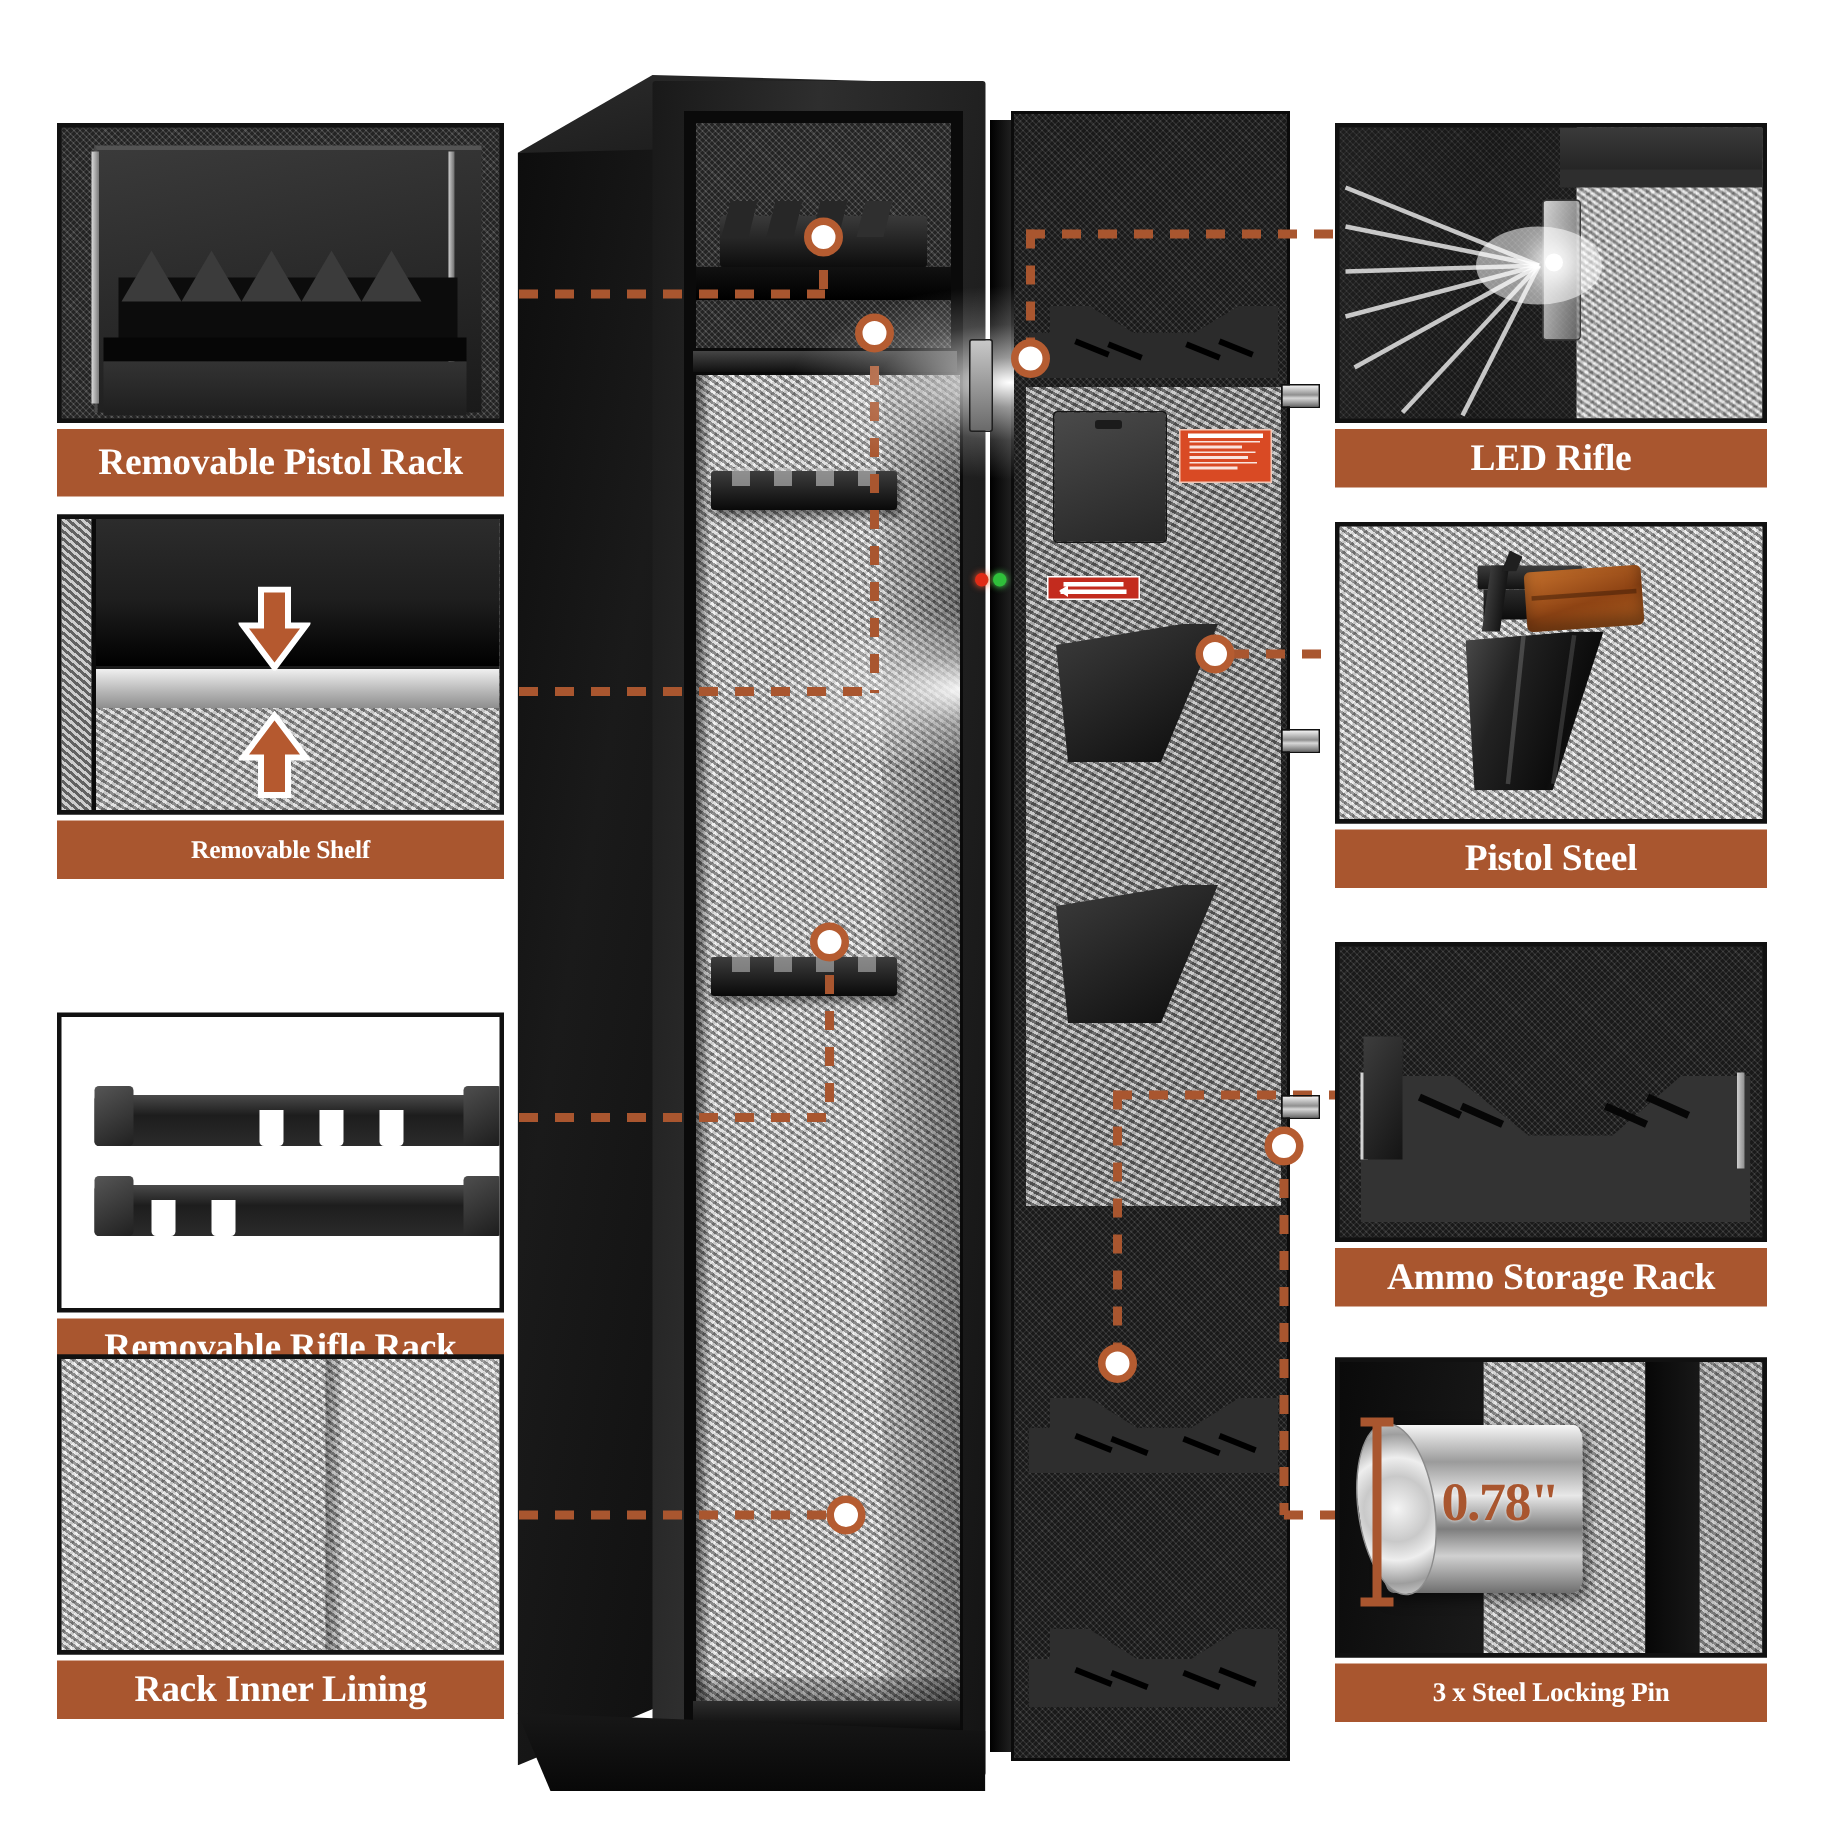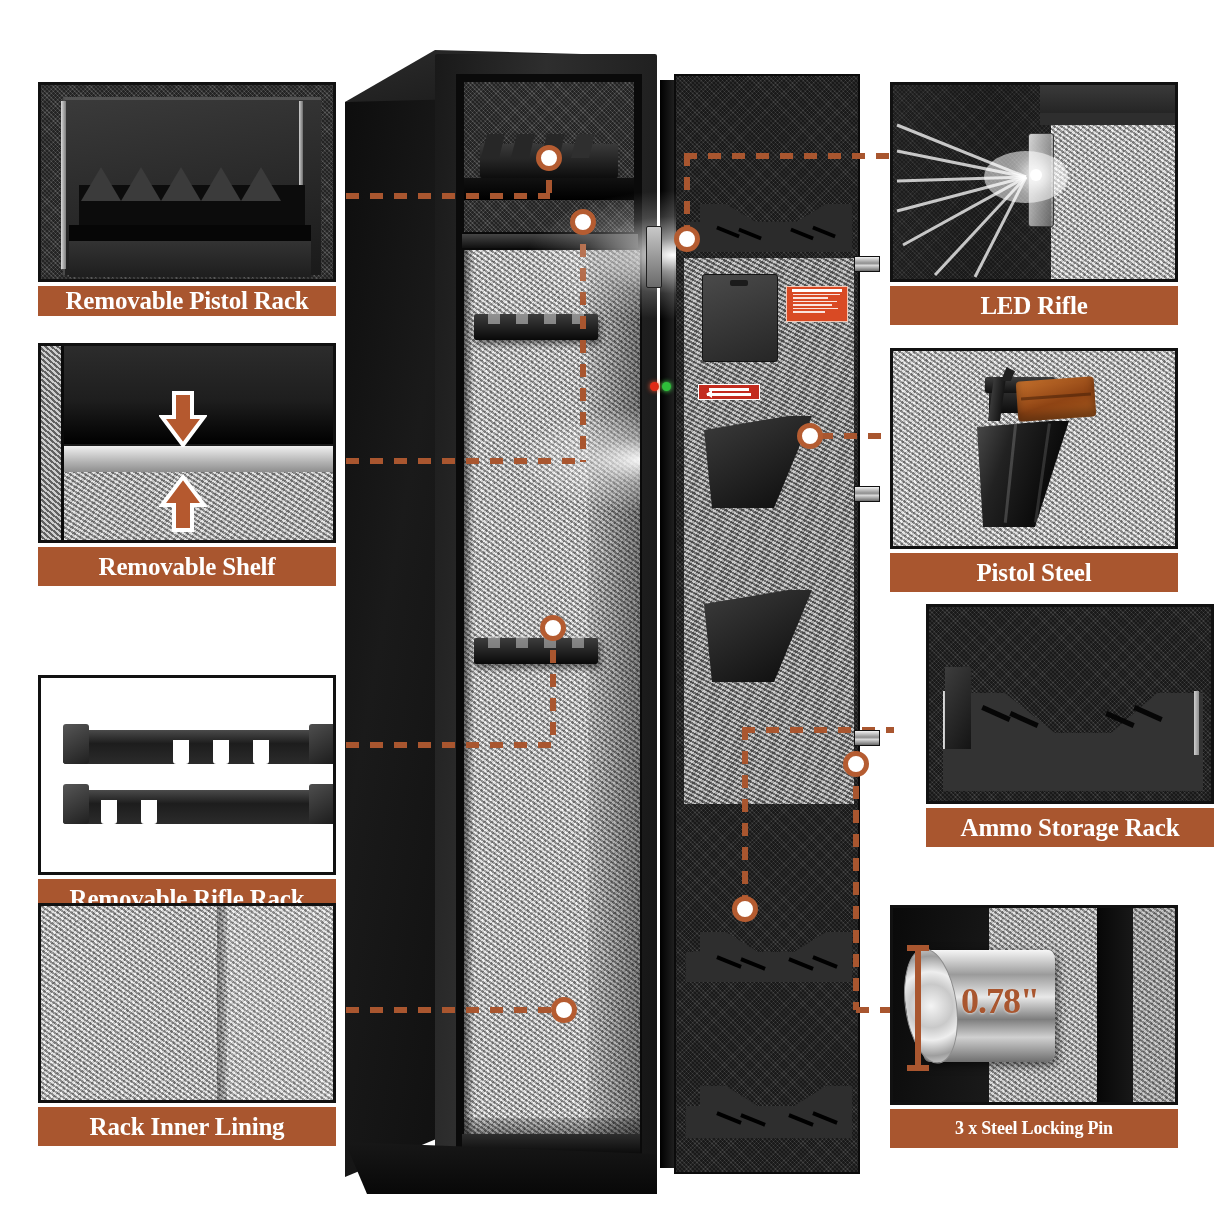--- a/index.html
+++ b/index.html
@@ -317,21 +317,21 @@
                   border-left:20px solid transparent;border-right:20px solid transparent;border-bottom:34px solid #3b3b3b;"></div>
       <div style="position:absolute;left:160px;top:82px;width:0;height:0;
                   border-left:20px solid transparent;border-right:20px solid transparent;border-bottom:34px solid #3b3b3b;"></div>
       <div style="position:absolute;left:200px;top:82px;width:0;height:0;
                   border-left:20px solid transparent;border-right:20px solid transparent;border-bottom:34px solid #3b3b3b;"></div>
       <div style="position:absolute;left:28px;top:140px;right:22px;height:16px;background:#060606;"></div>
 
       <div style="position:absolute;left:28px;top:156px;right:22px;bottom:2px;
                   background:linear-gradient(180deg,#333,#1e1e1e);"></div>
     </div>
-    <div class="panel-label" style="top:204px;height:30px;font-size:25px;">Removable Pistol Rack</div>
+    <div class="panel-label" style="top:204px;height:45px;font-size:25px;">Removable Pistol Rack</div>
   </div>
 
   <div class="panel" style="left:38px;top:343px;width:298px;height:245px;">
     <div class="panel-photo" style="height:200px;">
       <div class="tex-carpet-dark"></div>
 
       <div style="position:absolute;left:20px;top:0;right:0;height:98px;
                   background:linear-gradient(180deg,#2c2c2c 0%,#1e1e1e 55%,#000 100%);"></div>
 
       <div style="position:absolute;left:0;top:0;width:20px;height:100%;
@@ -349,21 +349,21 @@
                                    repeating-linear-gradient(-48deg,rgba(240,240,240,.32) 0 3px,rgba(60,60,60,.32) 3px 6px);"></div>
 
       <svg style="position:absolute;left:118px;top:45px;" width="48" height="56" viewBox="0 0 48 56">
         <polygon points="15,2 33,2 33,26 45,26 24,54 3,26 15,26" fill="#b5592f" stroke="#ffffff" stroke-width="4"></polygon>
       </svg>
 
       <svg style="position:absolute;left:118px;top:128px;" width="48" height="58" viewBox="0 0 48 58">
         <polygon points="24,3 45,31 33,31 33,56 15,56 15,31 3,31" fill="#b5592f" stroke="#ffffff" stroke-width="4"></polygon>
       </svg>
     </div>
-    <div class="panel-label" style="top:204px;height:39px;font-size:25px;text-align:center;">Removable Shelf</div>
+    <div class="panel-label" style="top:204px;height:39px;font-size:17px;text-align:center;">Removable Shelf</div>
   </div>
 
   <div class="panel" style="left:38px;top:628px;width:298px;height:244px;margin-top:47px;">
     <div class="panel-photo" style="height:200px;background:#ffffff;border:3px solid #111;">
 
       <div style="position:absolute;left:22px;top:52px;width:252px;height:34px;">
         <div style="position:absolute;left:0;top:0;width:100%;height:100%;
                     background:linear-gradient(180deg,#4a4a4a,#1d1d1d 40%,#2b2b2b);
                     border-radius:3px;"></div>
 
@@ -466,21 +466,21 @@
                   clip-path:polygon(0 6px,74px 0,92px 0,58px 106px,6px 106px);
                   box-shadow:4px 6px 12px rgba(0,0,0,.55);"></div>
       <div style="position:absolute;left:116px;top:72px;width:3px;height:100px;
                   background:rgba(255,255,255,.18);transform:rotate(6deg);"></div>
       <div style="position:absolute;left:148px;top:72px;width:3px;height:100px;
                   background:rgba(255,255,255,.14);transform:rotate(8deg);"></div>
     </div>
     <div class="panel-label" style="top:205px;height:39px;font-size:25px;">Pistol Steel</div>
   </div>
 
-  <div class="panel" style="left:890px;top:604px;width:288px;height:244px;margin-left:36px;">
+  <div class="panel" style="left:890px;top:628px;width:288px;height:244px;">
     <div class="panel-photo" style="height:200px;">
       <div class="tex-powder"></div>
 
       <div style="position:absolute;left:14px;top:86px;right:8px;bottom:10px;background:#333;
                   clip-path:polygon(0 0, 62px 0, 112px 40px, 168px 40px, 214px 0, 100% 0, 100% 100%, 0 100%);"></div>
 
       <div style="position:absolute;left:14px;top:84px;width:5px;height:58px;
                   background:linear-gradient(90deg,#e0e0e0,#9a9a9a);"></div>
       <div style="position:absolute;right:12px;top:84px;width:5px;height:64px;
                   background:linear-gradient(90deg,#cfcfcf,#8e8e8e);"></div>

